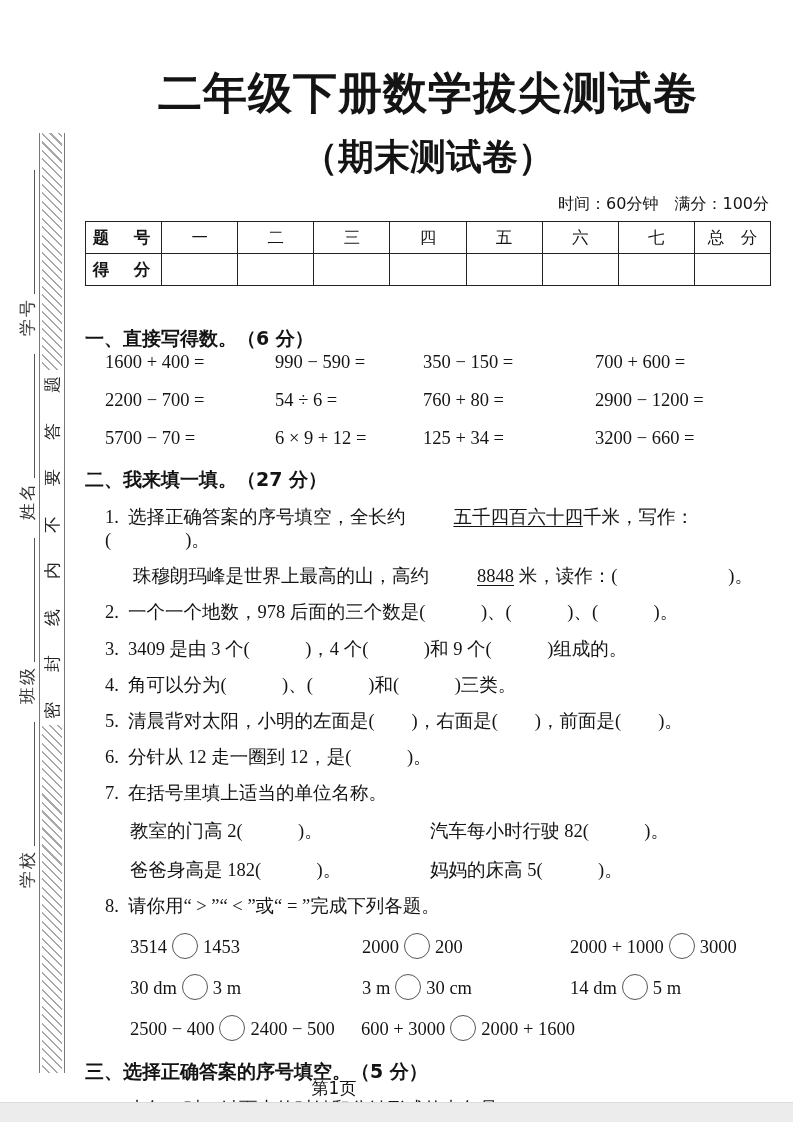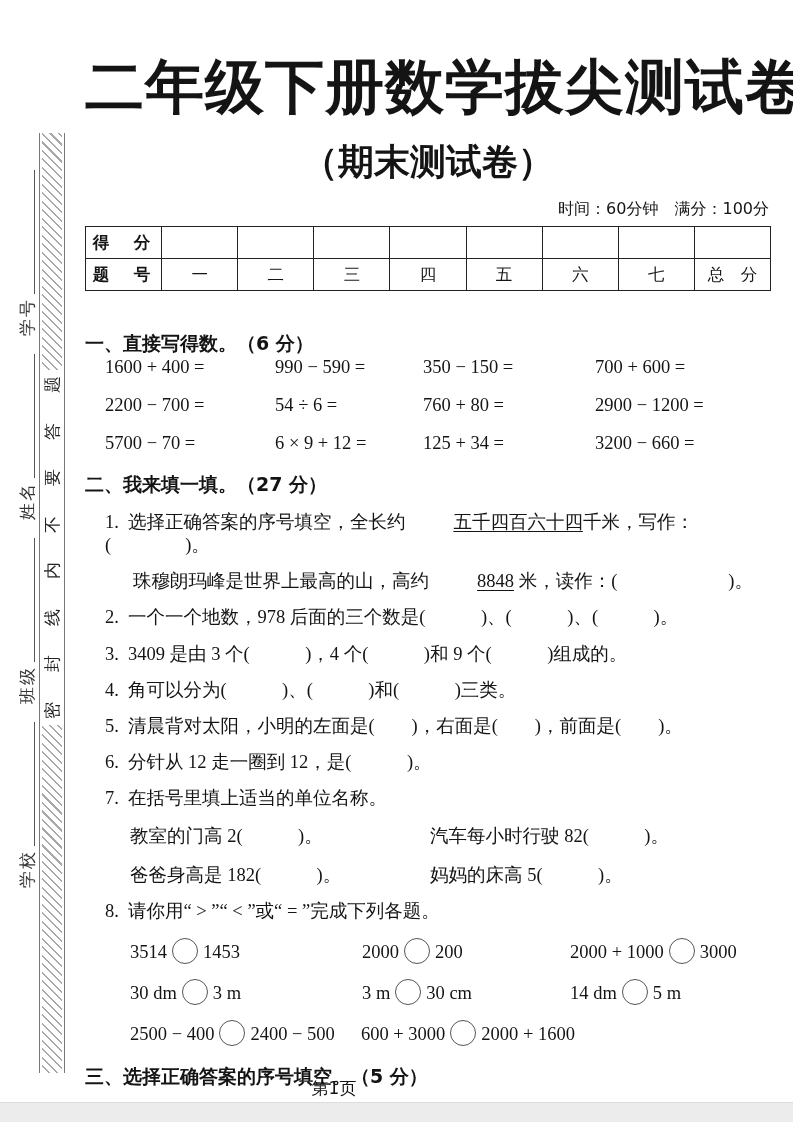--- a/index.html
+++ b/index.html
@@ -28,22 +28,22 @@
   .seal-chars{
     position:absolute; top:237px; height:355px; left:0; right:0;
     display:flex; flex-direction:column; justify-content:space-between; align-items:center;
     padding:6px 0; box-sizing:border-box;
     font-family:"DejaVu Sans",sans-serif; font-size:17px; color:#222;
   }
   .seal-chars span{ transform:rotate(-90deg); display:block; line-height:1; }
   
   .content{ position:absolute; left:85px; top:0; width:686px; }
   .title{
-    margin:48px 0 0; text-align:center; white-space:nowrap;
-    font-family:"DejaVu Sans",sans-serif; font-weight:900; font-size:59px; letter-spacing:1px;
+    margin:64px 0 0; text-align:center; white-space:nowrap;
+    font-family:"DejaVu Sans",sans-serif; font-weight:900; font-size:44px; letter-spacing:1px;
   }
   .subtitle{
     margin:10px 0 0; text-align:center;
     font-family:"DejaVu Sans",sans-serif; font-weight:700; font-size:36px;
   }
   .meta{
     text-align:right; margin:12px 2px 6px 0;
     font-family:"DejaVu Sans",sans-serif; font-size:16px;
   }
   table.score{
@@ -130,40 +130,40 @@
 
 <div class="content">
 
   <h1 class="title">二年级下册数学拔尖测试卷</h1>
   <h2 class="subtitle">（期末测试卷）</h2>
   <div class="meta">时间：60分钟　满分：100分</div>
 
   <table class="score">
     <tbody>
         <tr>
-      <td class="hd">得　分</td>
-      <td></td>
-      <td></td>
-      <td></td>
-      <td></td>
-      <td></td>
-      <td></td>
-      <td></td>
-      <td></td>
-    </tr>
-    <tr>
       <td class="hd">题　号</td>
       <td>一</td>
       <td>二</td>
       <td>三</td>
       <td>四</td>
       <td>五</td>
       <td>六</td>
       <td>七</td>
       <td>总　分</td>
+    </tr>
+    <tr>
+      <td class="hd">得　分</td>
+      <td></td>
+      <td></td>
+      <td></td>
+      <td></td>
+      <td></td>
+      <td></td>
+      <td></td>
+      <td></td>
     </tr>
   </tbody>
     </table>
 
   <div class="sec-heading">一、直接写得数。（6 分）</div>
   <div class="calc-grid">
     <span>1600 + 400 =</span>
     <span>990 − 590 =</span>
     <span>350 − 150 =</span>
     <span>700 + 600 =</span>

